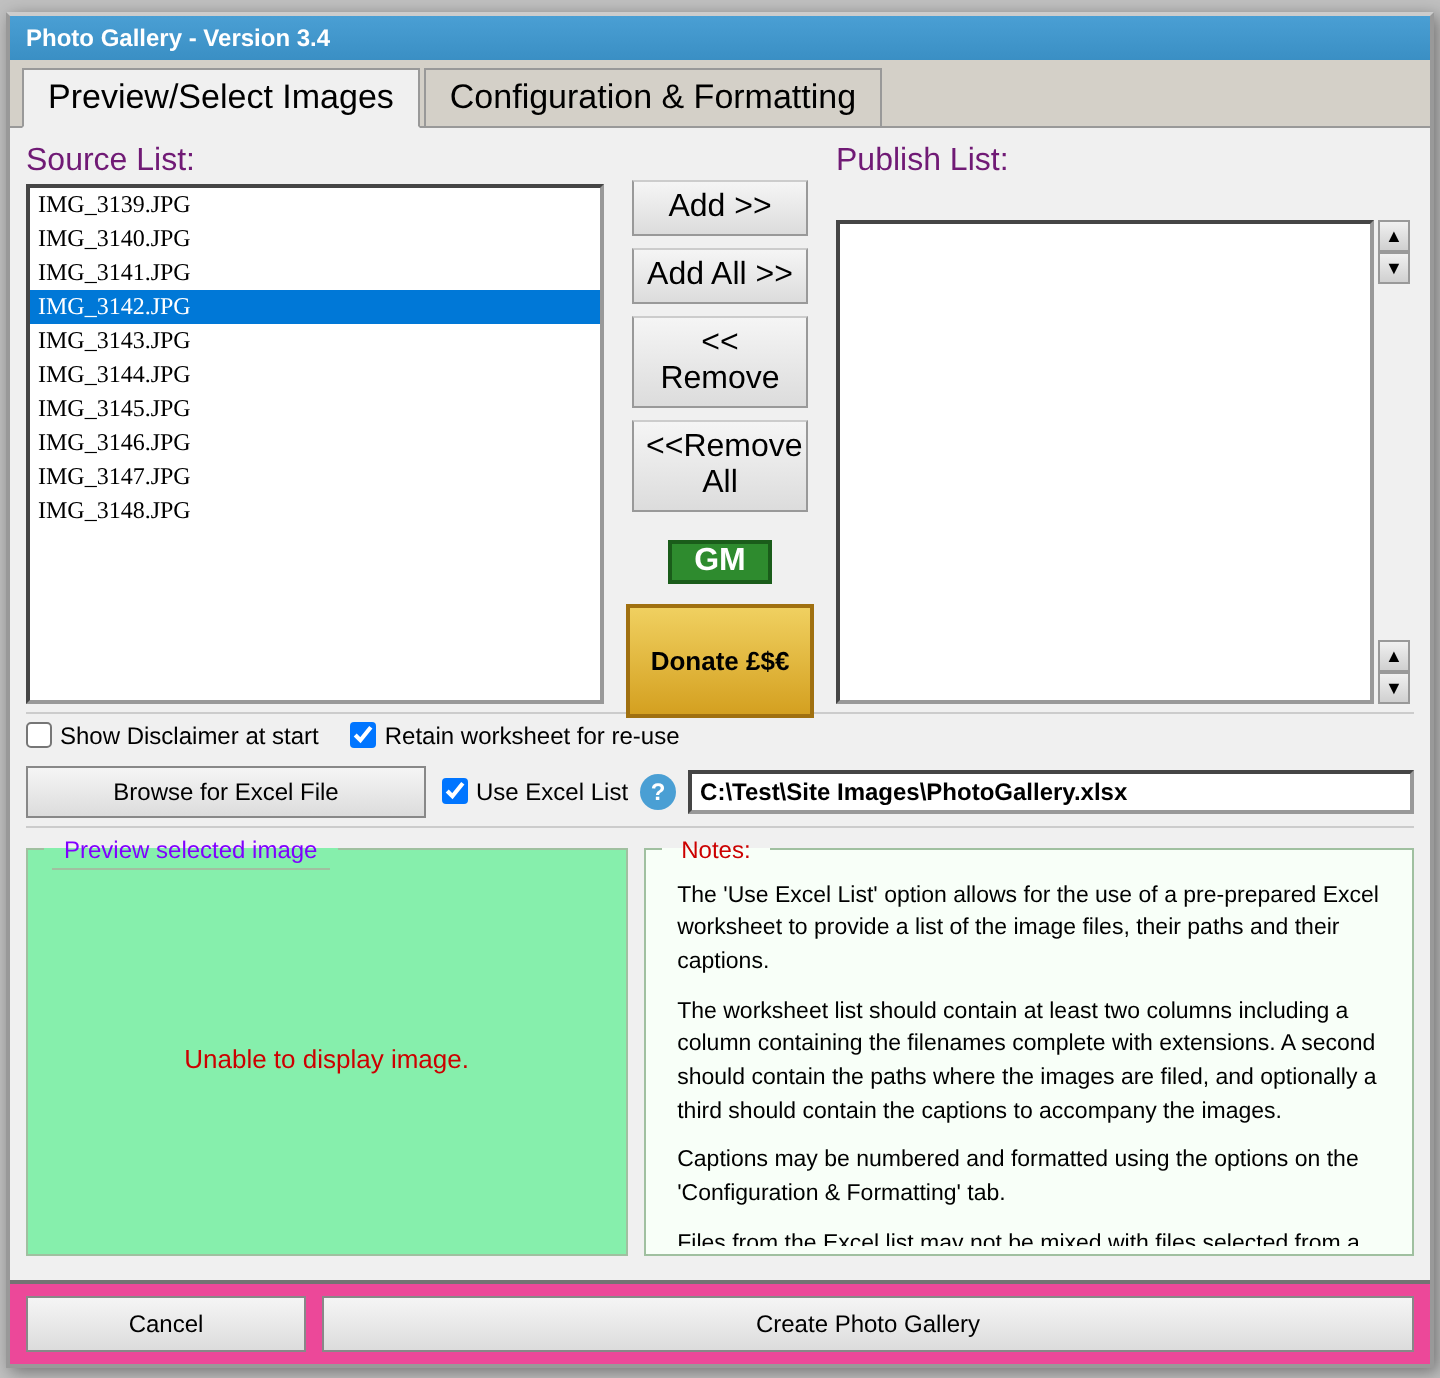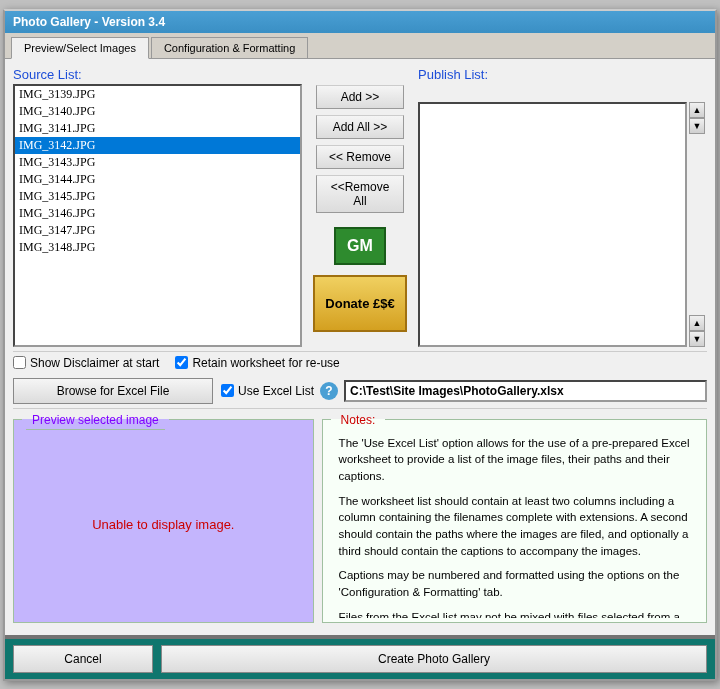--- a/index.html
+++ b/index.html
@@ -35,21 +35,21 @@
       border-bottom: 1px solid #999;
       padding-top: 4px;
       padding-left: 6px;
     }
     .tab {
       padding: 4px 12px;
       border: 1px solid #999;
       border-bottom: none;
       background: #d4d0c8;
       cursor: pointer;
-      font-size: 11px;
+      font-size: 17px;
       margin-right: 2px;
     }
     .tab.active {
       background: #f0f0f0;
       border-bottom: 1px solid #f0f0f0;
       margin-bottom: -1px;
     }
     .content-area {
       padding: 8px;
       background: #f0f0f0;
@@ -58,23 +58,23 @@
       display: flex;
       gap: 8px;
       height: 280px;
     }
     .source-section {
       display: flex;
       flex-direction: column;
       flex: 1;
     }
     .section-label {
-      font-size: 13px;
+      font-size: 16px;
       margin-bottom: 2px;
-      color: #1d4ed8;
+      color: #701a75;
     }
     .list-box {
       border: 2px inset #999;
       background: white;
       flex: 1;
       overflow-y: auto;
       font-size: 12px;
     }
     .list-item {
       padding: 1px 4px;
@@ -95,21 +95,21 @@
       gap: 6px;
       width: 100px;
     }
     .btn {
       width: 88px;
       padding: 4px 6px;
       background: linear-gradient(to bottom, #f5f5f5, #dcdcdc);
       border: 1px solid #999;
       border-top: 1px solid #ccc;
       cursor: pointer;
-      font-size: 12px;
+      font-size: 16px;
       text-align: center;
     }
     .btn-gm {
       width: 52px;
       height: 38px;
       background: #2e8b2e;
       color: white;
       font-weight: bold;
       font-size: 16px;
       border: 2px solid #1a5c1a;
@@ -208,21 +208,21 @@
     }
     .bottom-panels {
       display: flex;
       gap: 8px;
       height: 210px;
       margin-top: 4px;
     }
     .preview-panel {
       flex: 1;
       border: 1px solid #a0c0a0;
-      background: #c4b5fd;
+      background: #86efac;
       display: flex;
       flex-direction: column;
     }
     .preview-legend {
       color: #8000ff;
       font-size: 12px;
       padding: 2px 6px;
       border-bottom: 1px solid #a0c0a0;
     }
     .preview-body {
@@ -254,22 +254,22 @@
       overflow-y: auto;
       flex: 1;
     }
     .notes-body p {
       margin-bottom: 8px;
     }
     .footer-bar {
       display: flex;
       gap: 8px;
       padding: 6px 8px;
-      background: #0f766e;
-      border-top: 4px solid #737373;
+      background: #ec4899;
+      border-top: 2px solid #737373;
       margin-top: 4px;
     }
     .btn-cancel {
       width: 140px;
       padding: 6px;
       background: linear-gradient(to bottom, #f5f5f5, #dcdcdc);
       border: 1px solid #888;
       cursor: pointer;
       font-size: 12px;
       text-align: center;

